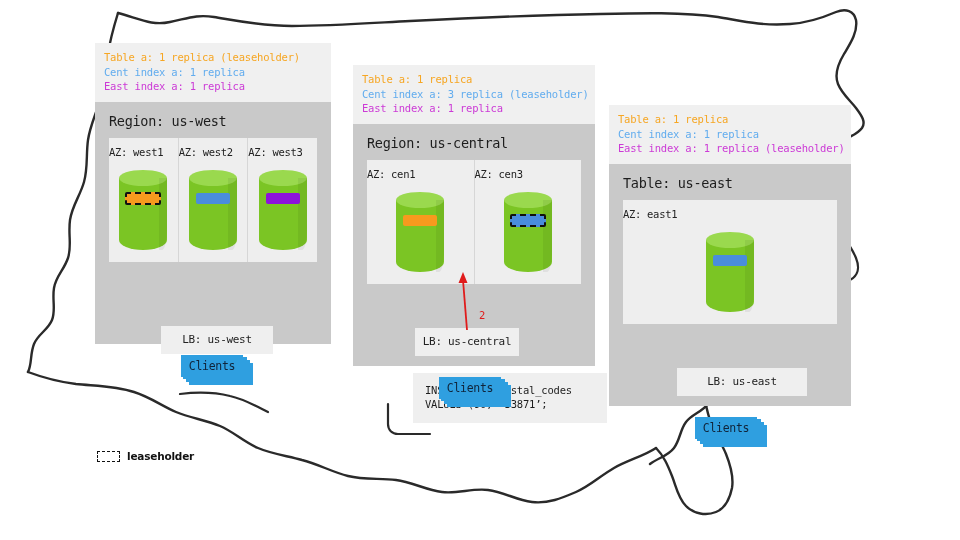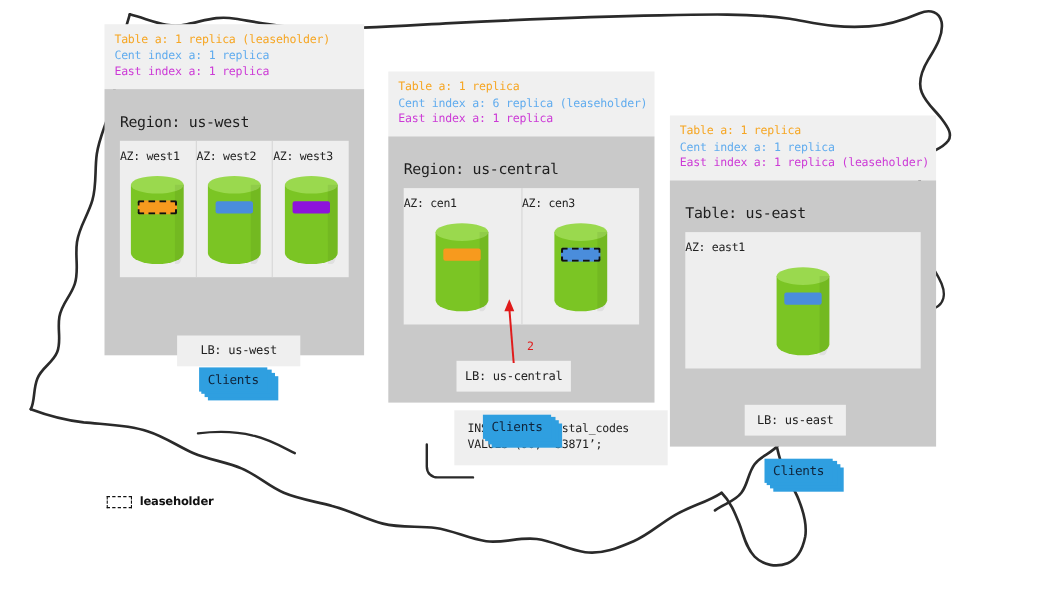--- a/index.html
+++ b/index.html
@@ -27,21 +27,21 @@
   .l-table{color:#f6a623;}
   .l-cent{color:#61acee;}
   .l-east{color:#cc3ad6;}
 
   .region-body{
     background:#c9c9c9;
     position:relative;
   }
   .region-title{
     font-size:13.5px;color:#1d1d1d;
-    padding:22px 0 9px 14px;
+    padding:11px 0 9px 14px;
     letter-spacing:-0.3px;
   }
   .az-strip{
     background:#eeeeee;
     margin:0 14px;
     display:flex;
     position:relative;
   }
   .az{
     flex:1;
@@ -168,21 +168,21 @@
              C734 476,730 464,726 454 C722 444,716 436,712 426
              C708 416,706 406,704 396" stroke="#2a2a2a" stroke-width="2.4" stroke-linecap="round" stroke-linejoin="round"></path>
     <path d="M704 396 C700 386,696 376,694 366 C692 356,694 346,698 338
              C702 330,710 326,718 324" stroke="#2a2a2a" stroke-width="2.4" stroke-linecap="round" stroke-linejoin="round"></path>
     <path d="M180 394 C196 392,214 392,230 396 C244 399,256 406,268 412" stroke="#2a2a2a" stroke-width="2.2" stroke-linecap="round"></path>
     <path d="M388 404 L388 424 C388 430,392 434,398 434 L430 434" stroke="#2a2a2a" stroke-width="2.2" stroke-linecap="round" stroke-linejoin="round"></path>
     <path d="M840 232 C846 240,852 248,856 258 C860 268,858 276,850 280
              C842 284,834 280,828 274" stroke="#2a2a2a" stroke-width="2.2" stroke-linecap="round"></path>
   </svg>
 
-  <div class="region" id="region-west" style="left:95px;top:22px;width:236px;">
+  <div class="region" id="region-west" style="left:95px;top:43px;width:236px;">
     <div class="legend-box">
       <div class="l-table">Table a: 1 replica (leaseholder)</div>
       <div class="l-cent">Cent index a: 1 replica</div>
       <div class="l-east">East index a: 1 replica</div>
     </div>
     <div class="region-body" style="height:242px;">
       <div class="region-title">Region: us-west</div>
       <div class="az-strip" style="height:124px;">
         <div class="az">
           <div class="az-label">AZ: west1</div>
@@ -218,21 +218,21 @@
         <div class="sh" style="left:5px;top:5px;width:64px;height:22px;"></div>
         <div class="sh" style="left:2px;top:2px;width:64px;height:22px;"></div>
         <div class="card" style="width:62px;height:22px;">Clients</div>
       </div>
     </div>
   </div>
 
   <div class="region" id="region-central" style="left:353px;top:65px;width:242px;">
     <div class="legend-box">
       <div class="l-table">Table a: 1 replica</div>
-      <div class="l-cent">Cent index a: 6 replica (leaseholder)</div>
+      <div class="l-cent">Cent index a: 3 replica (leaseholder)</div>
       <div class="l-east">East index a: 1 replica</div>
     </div>
     <div class="region-body" style="height:242px;">
       <div class="region-title">Region: us-central</div>
       <div class="az-strip" style="height:124px;">
         <div class="az">
           <div class="az-label">AZ: cen1</div>
           <div class="cyl" style="width:48px;height:80px;">
             <div class="cyl-body" style="top:8px;height:72px;"></div>
             <div class="cyl-top" style="height:16px;"></div>
@@ -281,21 +281,21 @@
         <div class="az">
           <div class="az-label">AZ: east1</div>
           <div class="cyl" style="width:48px;height:80px;">
             <div class="cyl-body" style="top:8px;height:72px;"></div>
             <div class="cyl-top" style="height:16px;"></div>
             <div class="cyl-shade" style="top:8px;"></div>
             <div class="repl c-blue" style="left:7px;top:23px;width:34px;height:11px;"></div>
           </div>
         </div>
       </div>
-      <div class="lb" style="left:68px;top:204px;width:92px;">LB: us-east</div>
+      <div class="lb" style="left:68px;top:204px;width:130px;">LB: us-east</div>
       <div class="clients" style="left:86px;top:253px;width:72px;height:30px;">
         <div class="sh" style="left:8px;top:8px;width:64px;height:22px;"></div>
         <div class="sh" style="left:5px;top:5px;width:64px;height:22px;"></div>
         <div class="sh" style="left:2px;top:2px;width:64px;height:22px;"></div>
         <div class="card" style="width:62px;height:22px;">Clients</div>
       </div>
     </div>
   </div>
 
   <div class="lh-legend" style="left:97px;top:450px;font-weight:bold;">

